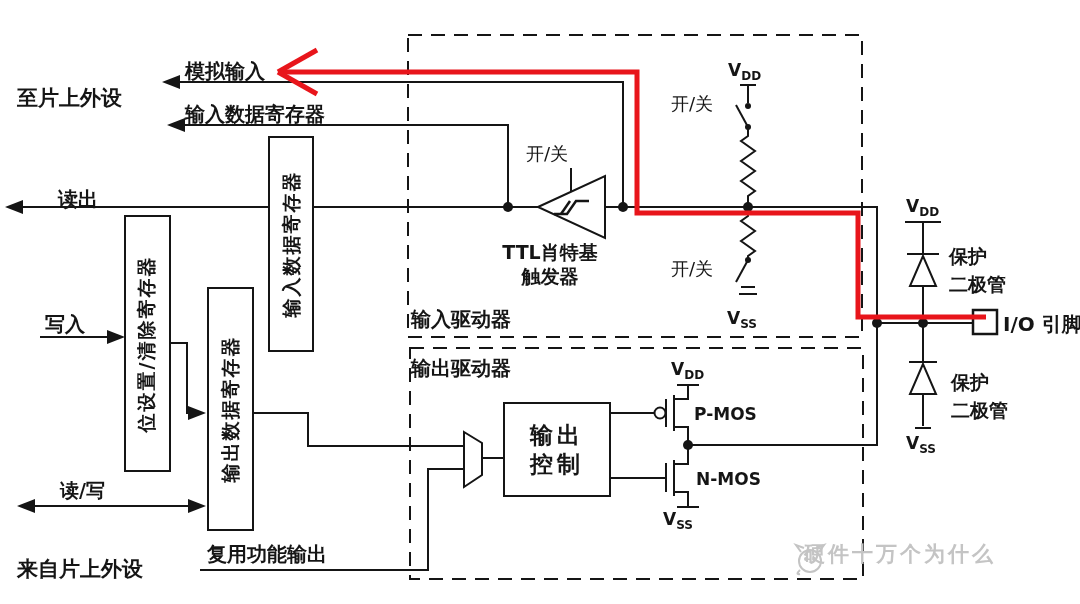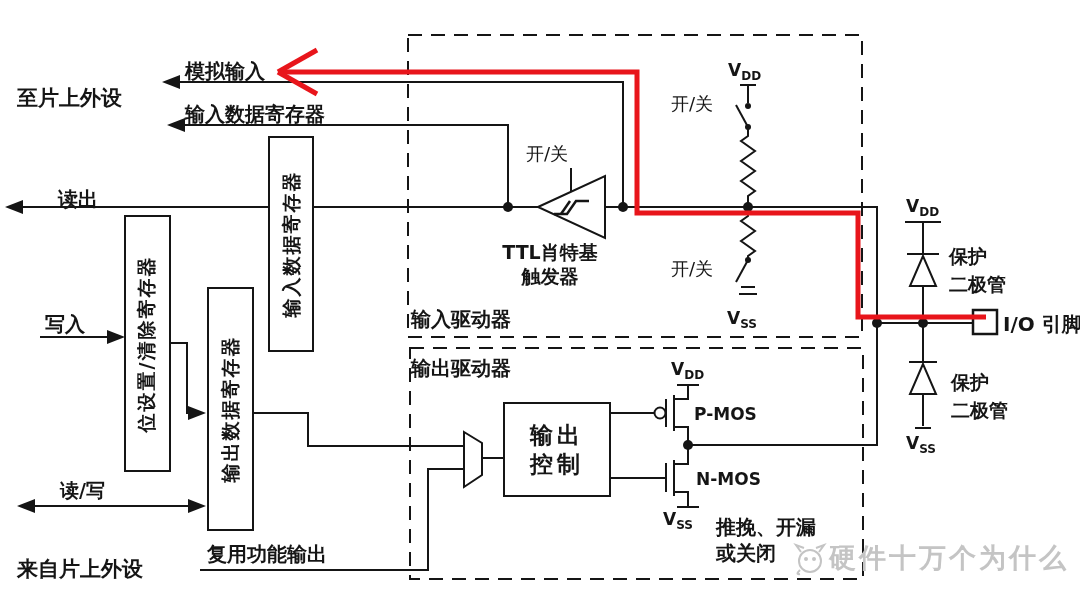--- a/index.html
+++ b/index.html
@@ -28,21 +28,21 @@
     display:flex;flex-direction:column;align-items:center;justify-content:center;
     font-size:23px;font-weight:600;line-height:29px;letter-spacing:4px;
   }
   .twoline{position:absolute;font-weight:600;}
   .twoline div{white-space:nowrap;}
   .supply{position:absolute;font-weight:600;}
   .supply .sv{font-size:17px;}
   .supply sub{font-size:12px;font-weight:600;}
   .schmitt-label{position:absolute;left:472px;top:240px;width:156px;text-align:center;
     font-size:19px;font-weight:600;line-height:24px;}
-  .watermark{position:absolute;left:829px;top:540px;font-size:27px;font-weight:600;
+  .watermark{position:absolute;left:804px;top:540px;font-size:21px;font-weight:600;
     color:#c4c4c4;letter-spacing:3px;}
 </style>
 </head>
 <body>
 
 <div id="stage">
 
   <svg id="wires" width="1080" height="604" viewBox="0 0 1080 604">
     <g stroke="#151515" stroke-width="2" fill="none">
 
@@ -185,24 +185,20 @@
   <div class="lbl f18" style="left:671px;top:257px;">开/关</div>
 
   <div class="schmitt-label">
     <div>TTL肖特基</div>
     <div>触发器</div>
   </div>
 
   <div class="lbl f17" style="left:694px;top:404px;text-align:center;">P-MOS</div>
   <div class="lbl f17" style="left:696px;top:469px;">N-MOS</div>
 
-  <div class="twoline" style="left:716px;top:514px;font-size:20px;line-height:26px;">
-    <div>推挽、开漏</div>
-    <div>或关闭</div>
-  </div>
 
   <div class="twoline" style="left:949px;top:242px;font-size:19px;line-height:28px;">
     <div>保护</div>
     <div>二极管</div>
   </div>
   <div class="twoline" style="left:951px;top:368px;font-size:19px;line-height:28px;">
     <div>保护</div>
     <div>二极管</div>
   </div>
 

